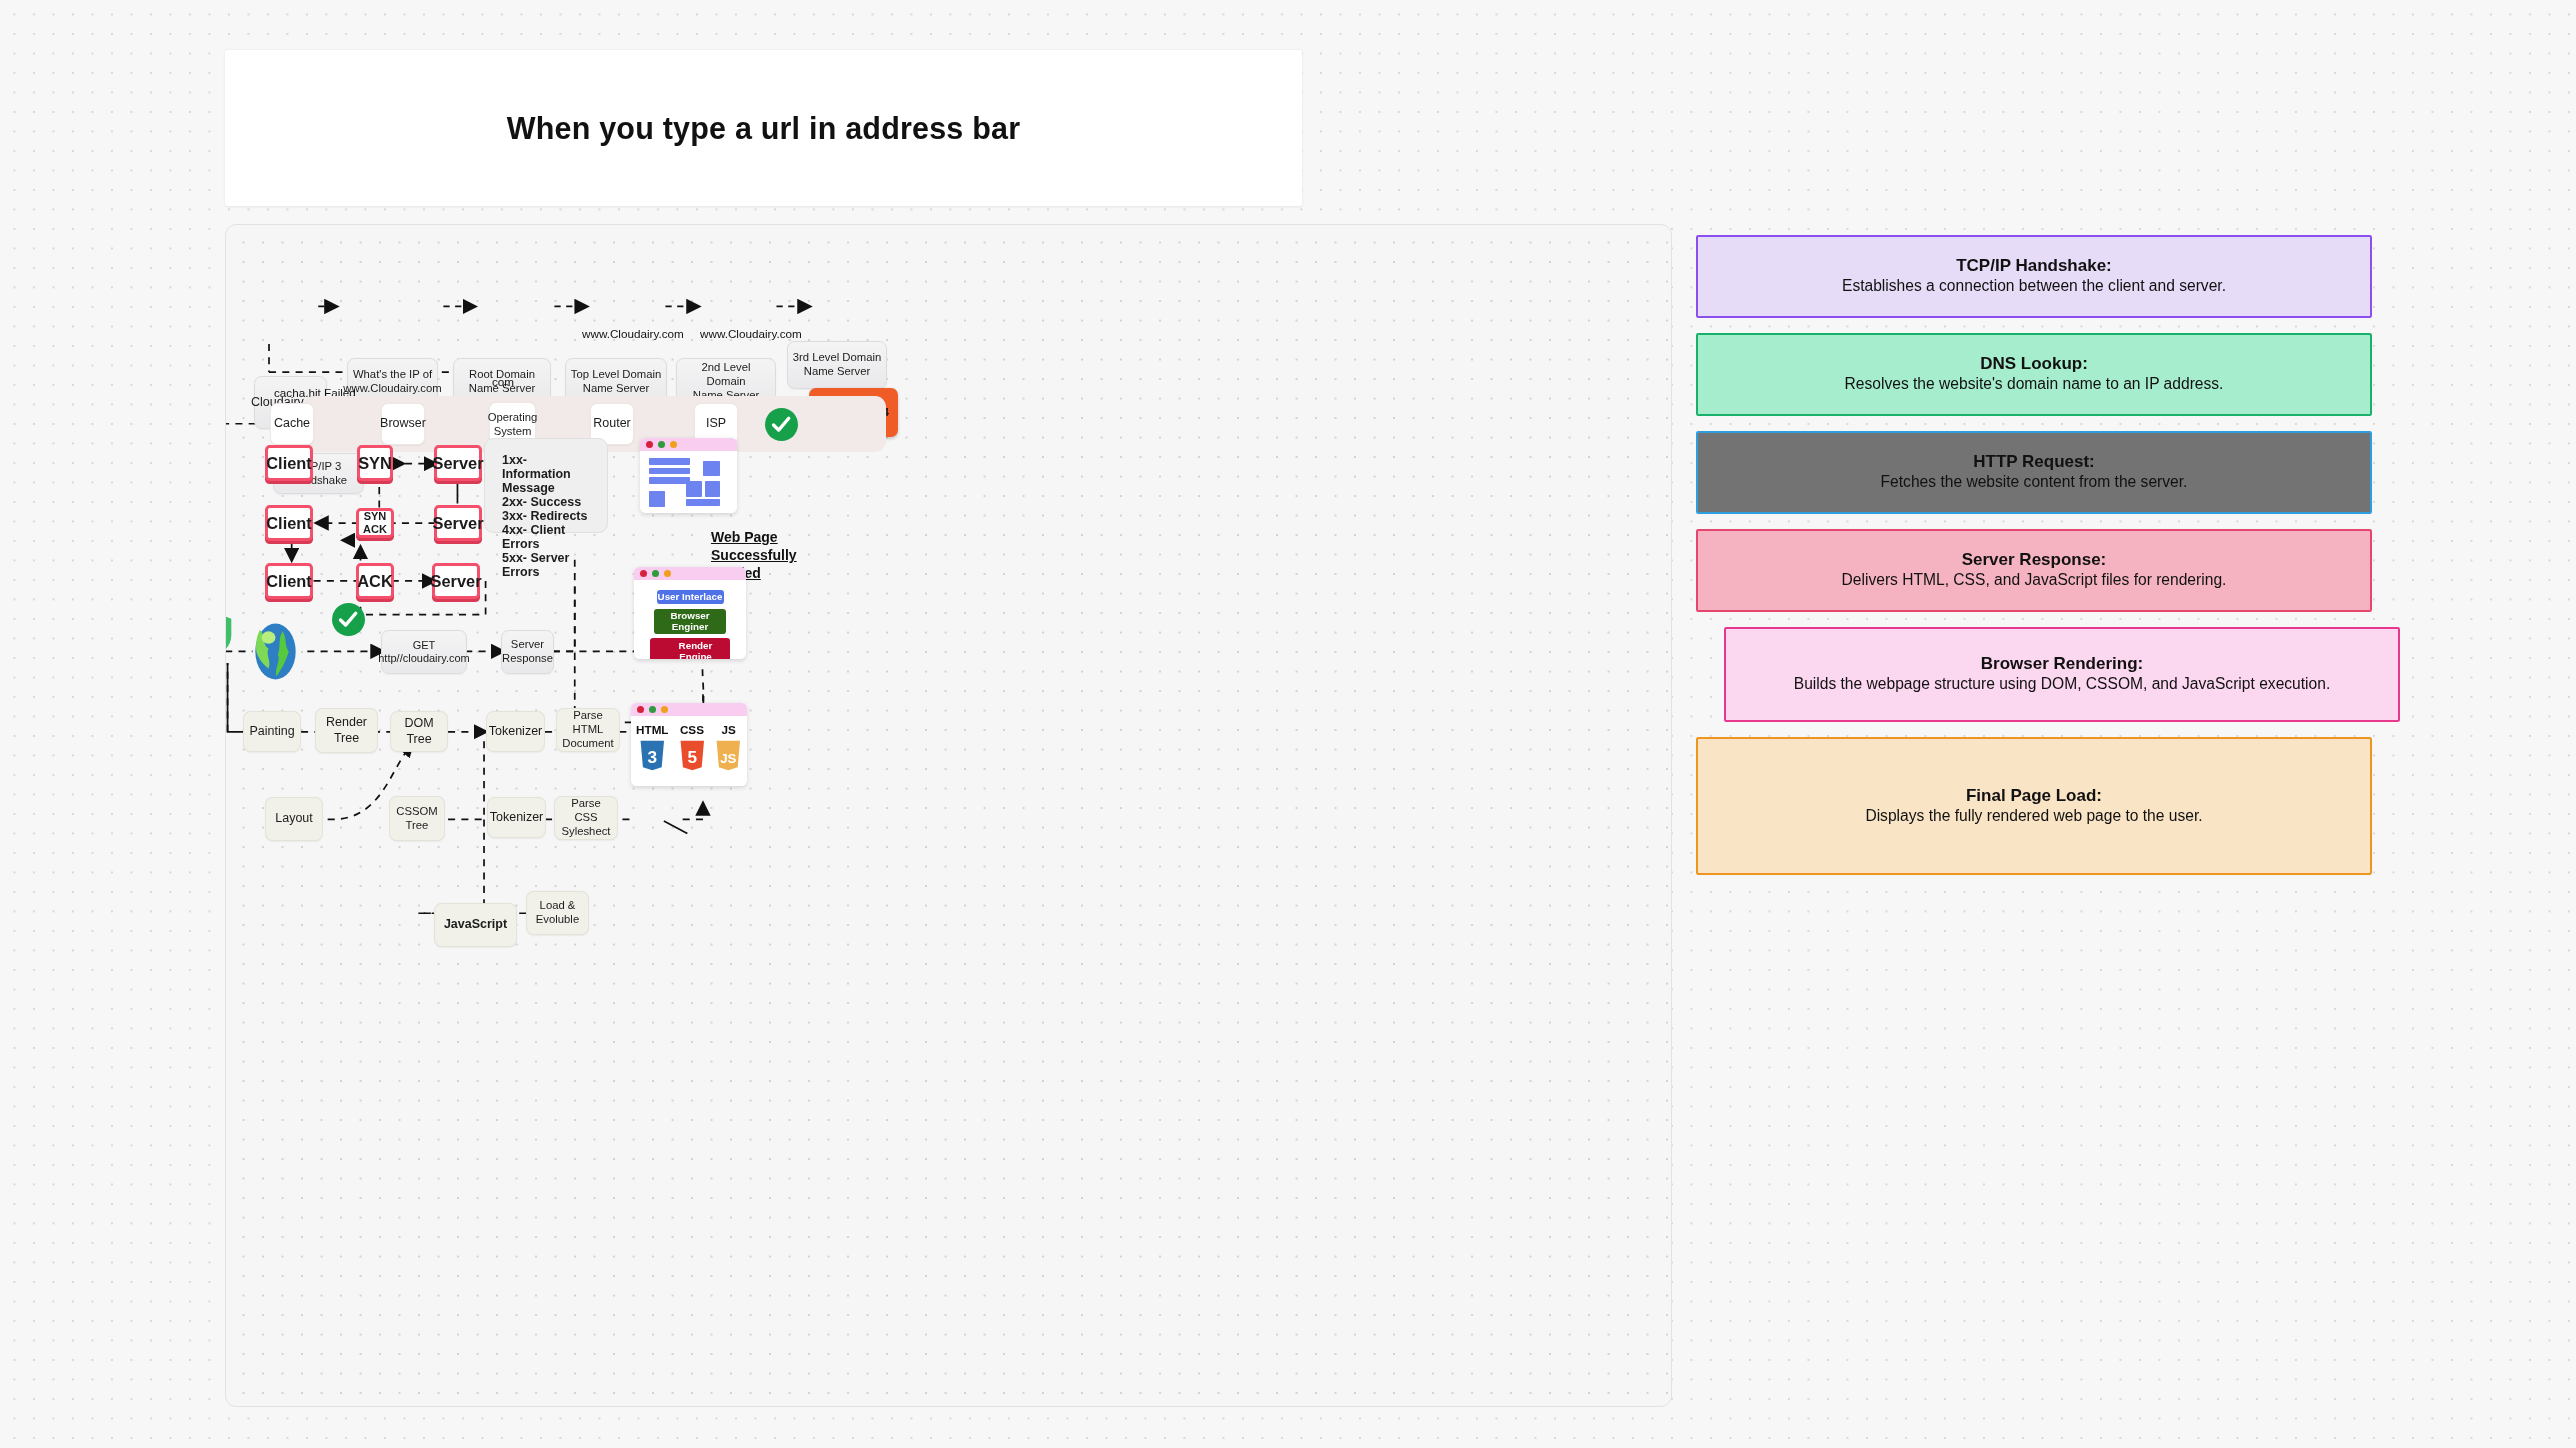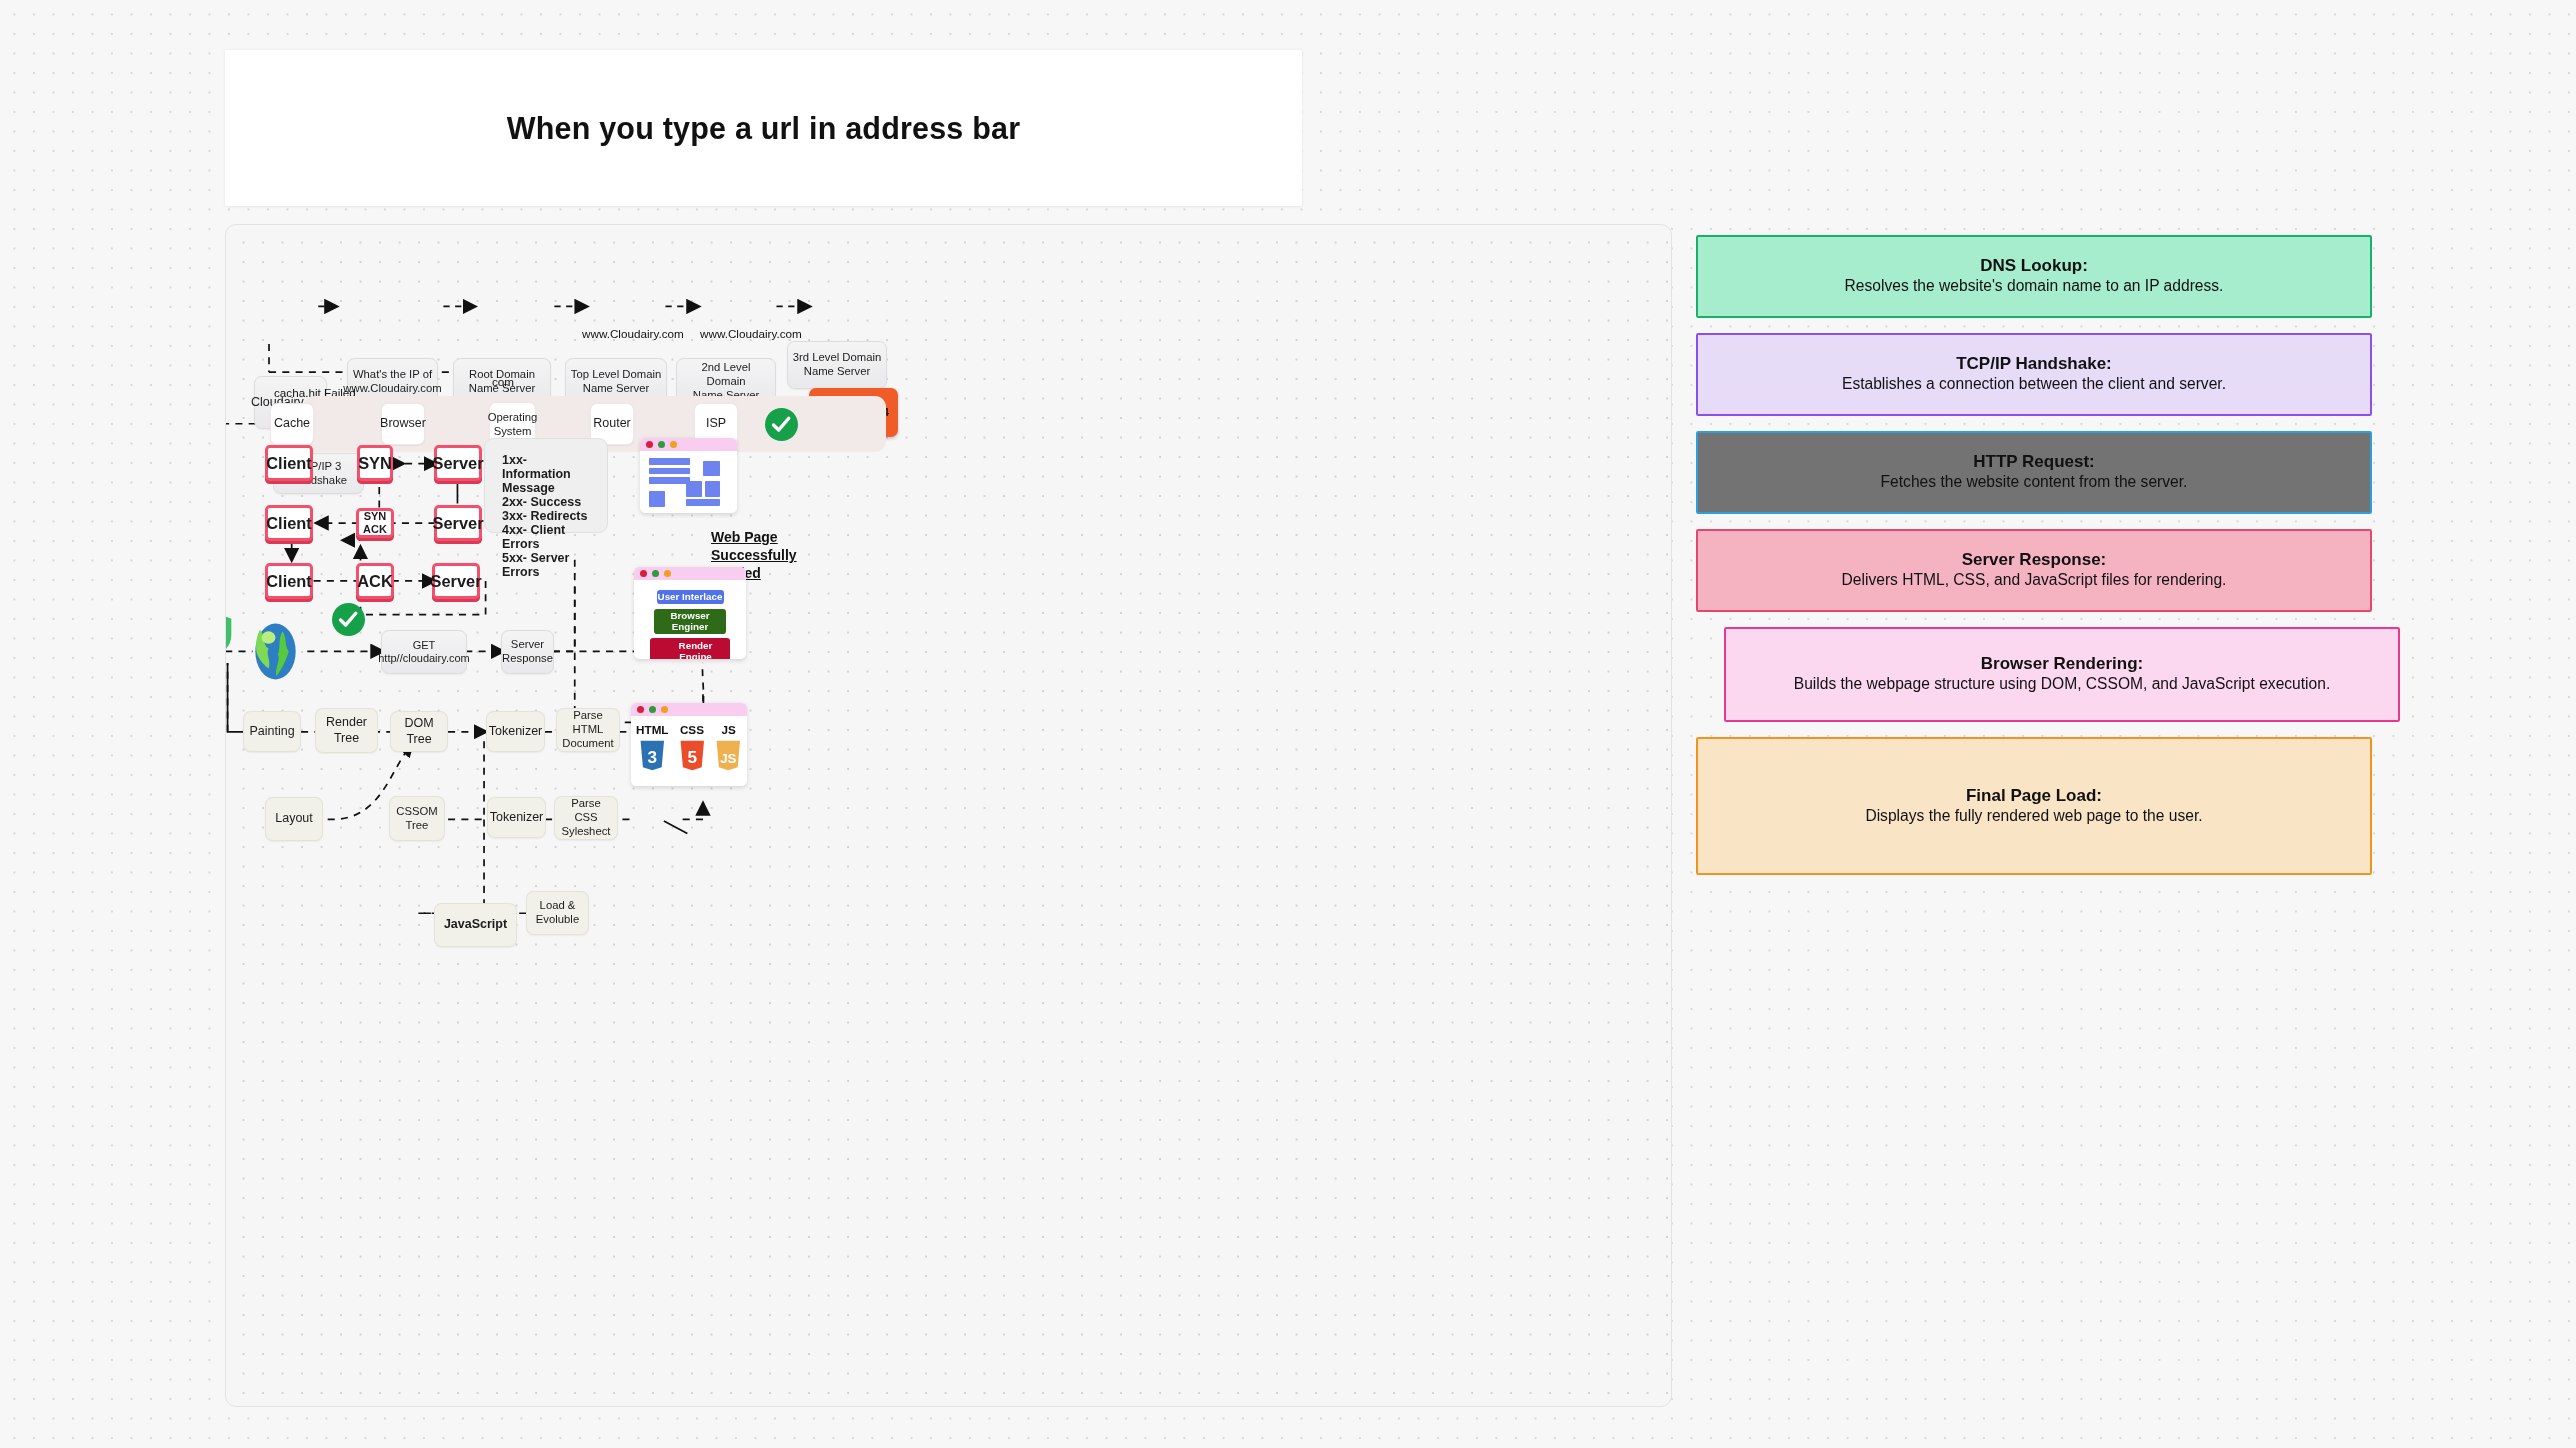--- a/index.html
+++ b/index.html
@@ -460,28 +460,28 @@
     <span>JavaScript</span>
   </div>
   <div class="node ivory" style="left:300px;top:666px;width:63px;height:44px;font-size:11.3px;white-space:pre-line;">
     <span>Load &amp;
 Evoluble</span>
   </div>
 
 </div>
 
 <div class="legend">
+  <div class="lcard" style="background:#e6dcf7;border:2.3px solid #8b4ff0;height:83px;">
+    <b>TCP/IP Handshake:</b>
+    <span>Establishes a connection between the client and server.</span>
+  </div>
   <div class="lcard" style="background:#a6edcd;border:2.3px solid #18b06a;height:83px;">
     <b>DNS Lookup:</b>
     <span>Resolves the website's domain name to an IP address.</span>
   </div>
-  <div class="lcard" style="background:#e6dcf7;border:2.3px solid #8b4ff0;height:83px;">
-    <b>TCP/IP Handshake:</b>
-    <span>Establishes a connection between the client and server.</span>
-  </div>
   <div class="lcard" style="background:#737373;border:2.3px solid #2d9ede;height:83px;">
     <b>HTTP Request:</b>
     <span>Fetches the website content from the server.</span>
   </div>
   <div class="lcard" style="background:#f5b3c1;border:2.3px solid #e6456d;height:83px;">
     <b>Server Response:</b>
     <span>Delivers HTML, CSS, and JavaScript files for rendering.</span>
   </div>
   <div class="lcard" style="background:#fbd7f0;border:2.3px solid #e8378f;height:95px;margin-left:28px;">
     <b>Browser Rendering:</b>

